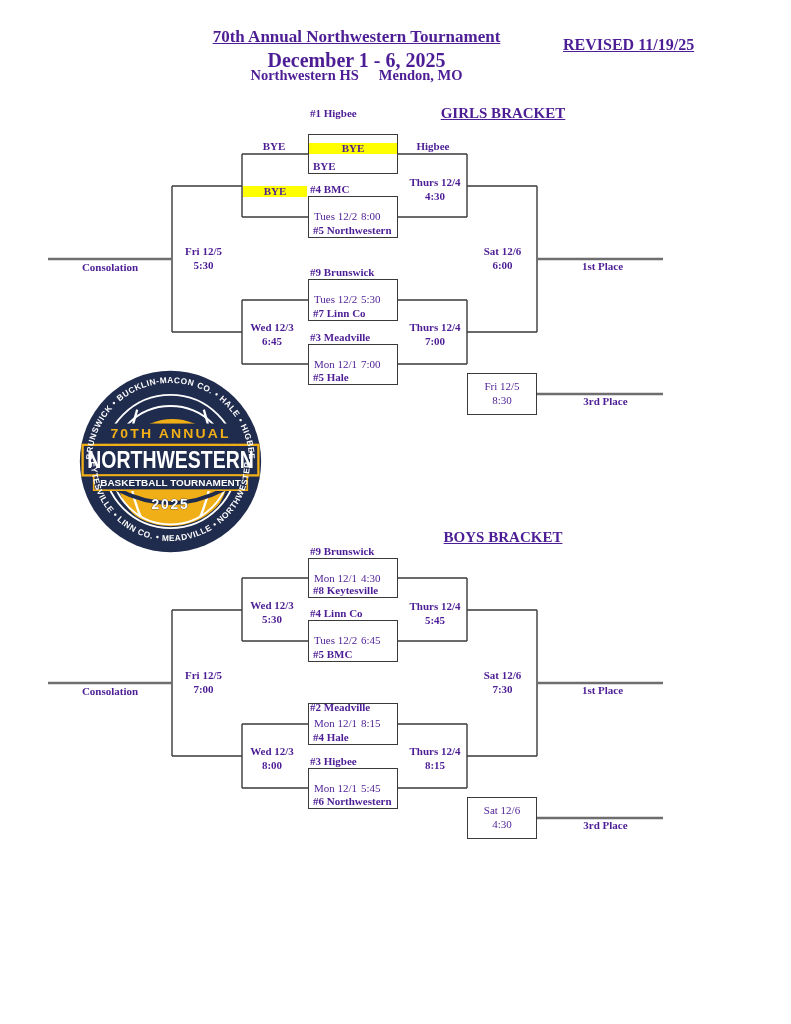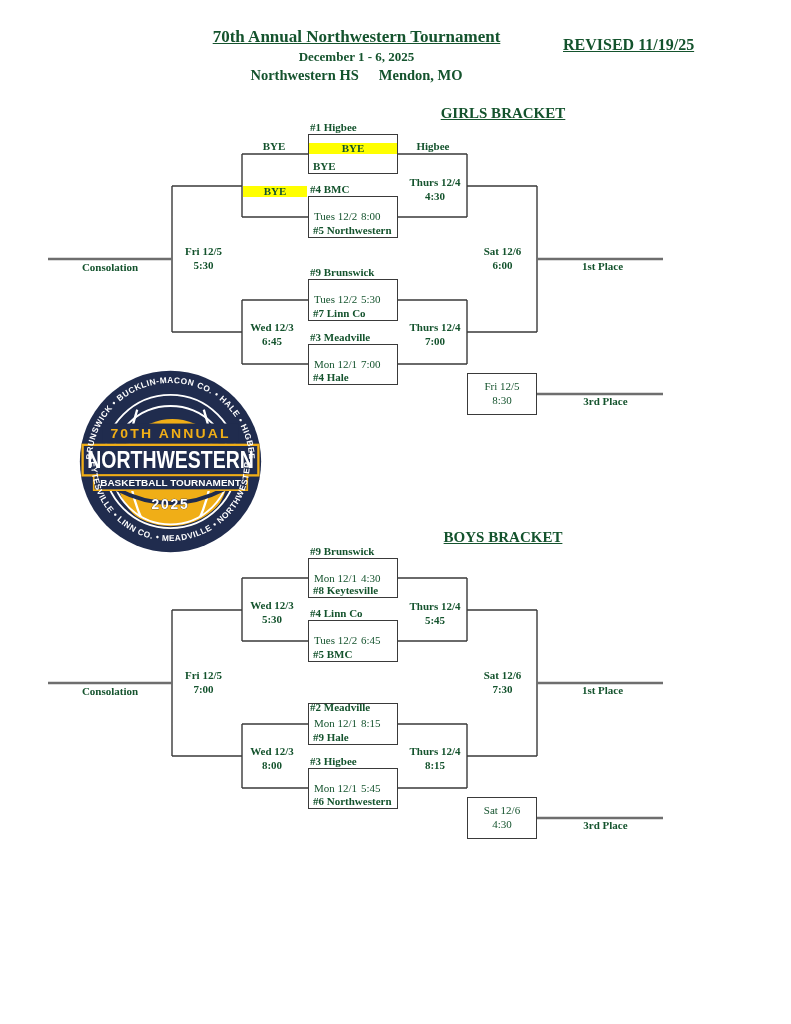--- a/index.html
+++ b/index.html
@@ -1,24 +1,24 @@
 <!DOCTYPE html>
 <html><head>
 <meta charset="utf-8">
 <style>
   html,body{margin:0;padding:0;background:#e8e8e8;}
   .page{position:relative;width:791px;height:1024px;background:#ffffff;margin:0 auto;
-        font-family:"Liberation Serif",serif;color:#14532d;overflow:hidden;}
+        font-family:"Liberation Serif",serif;color:#4c1d95;overflow:hidden;}
   
   .hdr-title{position:absolute;left:0;top:27px;width:713px;text-align:center;
              font-size:17px;font-weight:bold;text-decoration:underline;white-space:nowrap;}
   .hdr-rev{position:absolute;left:563px;top:36px;font-size:16px;font-weight:bold;
            text-decoration:underline;white-space:nowrap;}
   .hdr-dates{position:absolute;left:0;top:49px;width:713px;text-align:center;
-             font-size:13px;font-weight:bold;}
+             font-size:20px;font-weight:bold;}
   .hdr-venue{position:absolute;left:0;top:67px;width:713px;display:flex;
              justify-content:center;gap:20px;font-size:14.5px;font-weight:bold;}
   
   .bracket{position:absolute;left:0;width:647px;height:320px;padding-left:26px;}
   .lines{position:absolute;left:0;top:0;}
   .thin{stroke:#3a3a3a;stroke-width:1.4;fill:none;}
   .thick{stroke:#6e6e6e;stroke-width:2.4;fill:none;}
   .heading{position:absolute;left:428px;top:0;width:150px;text-align:center;
            font-size:15px;font-weight:bold;text-decoration:underline;white-space:nowrap;}
   .box{position:absolute;left:308px;width:90px;border:1.4px solid #3a3a3a;
@@ -85,21 +85,21 @@
     </text>
   </svg>
 
   <div class="bracket" style="top:105px">
     <svg class="lines" width="791" height="320">
       <path class="thin" d="M242,49H308 M242,112H308 M242,49V112 M172,81H242 M242,195H308 M242,259H308 M242,195V259 M172,227H242 M172,81V227 M398,49H467 M398,112H467 M467,49V112 M467,81H537 M398,195H467 M398,259H467 M467,195V259 M467,227H537 M537,81V227"></path>
       <path class="thick" d="M48,154H172 M537,154H663 M537,289H663"></path>
     </svg>
     <div class="heading">GIRLS BRACKET</div>
 
-    <div class="seed" style="left:310px;top:16px">#1 Higbee</div>
+    <div class="seed" style="left:310px;top:2px">#1 Higbee</div>
     <div class="box" style="top:29px;height:40px">
       <div class="byebar">BYE</div>
       <div class="slotb">BYE</div>
     </div>
 
     <div class="seed" style="left:310px;top:78px">#4 BMC</div>
     <div class="box" style="top:91px;height:42px">
       <div class="daterow">
         <span>Tues 12/2</span>
         <span class="t">8:00</span>
@@ -115,21 +115,21 @@
       </div>
       <div class="slotb">#7 Linn Co</div>
     </div>
 
     <div class="seed" style="left:310px;top:226px">#3 Meadville</div>
     <div class="box" style="top:239px;height:41px">
       <div class="daterow">
         <span>Mon 12/1</span>
         <span class="t">7:00</span>
       </div>
-      <div class="slotb">#4 Hale</div>
+      <div class="slotb">#5 Hale</div>
     </div>
 
     <div class="lbl bold" style="left:250px;top:35px;width:48px">BYE</div>
     <div class="hl" style="left:243px;top:81px;width:64px">BYE</div>
     <div class="lbl" style="left:242px;top:216px;width:60px">
       <div>Wed 12/3</div>
       <div>6:45</div>
     </div>
     <div class="lbl" style="left:176px;top:140px;width:55px">
       <div>Fri 12/5</div>
@@ -182,21 +182,21 @@
       </div>
       <div class="slotb">#5 BMC</div>
     </div>
 
     <div class="seed" style="left:310px;top:172px">#2 Meadville</div>
     <div class="box" style="top:174px;height:42px">
       <div class="daterow">
         <span>Mon 12/1</span>
         <span class="t">8:15</span>
       </div>
-      <div class="slotb">#9 Hale</div>
+      <div class="slotb">#4 Hale</div>
     </div>
 
     <div class="seed" style="left:310px;top:226px">#3 Higbee</div>
     <div class="box" style="top:239px;height:41px">
       <div class="daterow">
         <span>Mon 12/1</span>
         <span class="t">5:45</span>
       </div>
       <div class="slotb">#6 Northwestern</div>
     </div>

